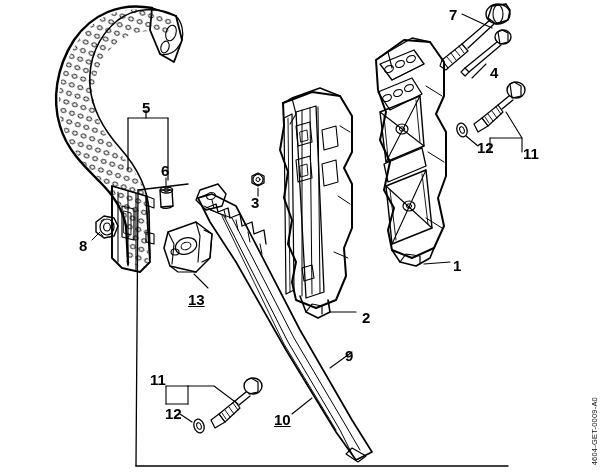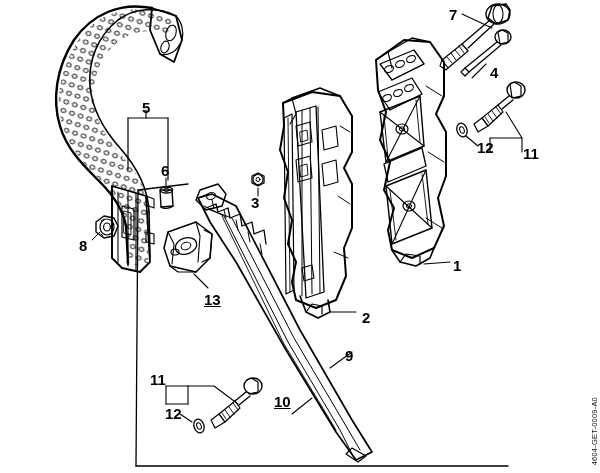--- a/index.html
+++ b/index.html
@@ -335,22 +335,22 @@
 
   <div class="lbl" style="left:453px;top:258px;">1</div>
   <div class="lbl" style="left:362px;top:310px;">2</div>
   <div class="lbl" style="left:251px;top:195px;">3</div>
   <div class="lbl" style="left:490px;top:65px;">4</div>
   <div class="lbl" style="left:142px;top:100px;">5</div>
   <div class="lbl" style="left:161px;top:163px;">6</div>
   <div class="lbl" style="left:449px;top:7px;">7</div>
   <div class="lbl" style="left:79px;top:238px;">8</div>
   <div class="lbl" style="left:345px;top:348px;">9</div>
-  <div class="lbl" style="left:274px;top:394px;text-decoration:underline;">10</div>
+  <div class="lbl" style="left:274px;top:412px;text-decoration:underline;">10</div>
   <div class="lbl" style="left:523px;top:146px;">11</div>
   <div class="lbl" style="left:477px;top:140px;">12</div>
   <div class="lbl" style="left:150px;top:372px;">11</div>
   <div class="lbl" style="left:165px;top:406px;">12</div>
-  <div class="lbl" style="left:204px;top:292px;text-decoration:underline;">13</div>
+  <div class="lbl" style="left:188px;top:292px;text-decoration:underline;">13</div>
 
   <div id="diagram-code">4604-GET-0009-A0</div>
 
 </div>
 
 </body></html>

